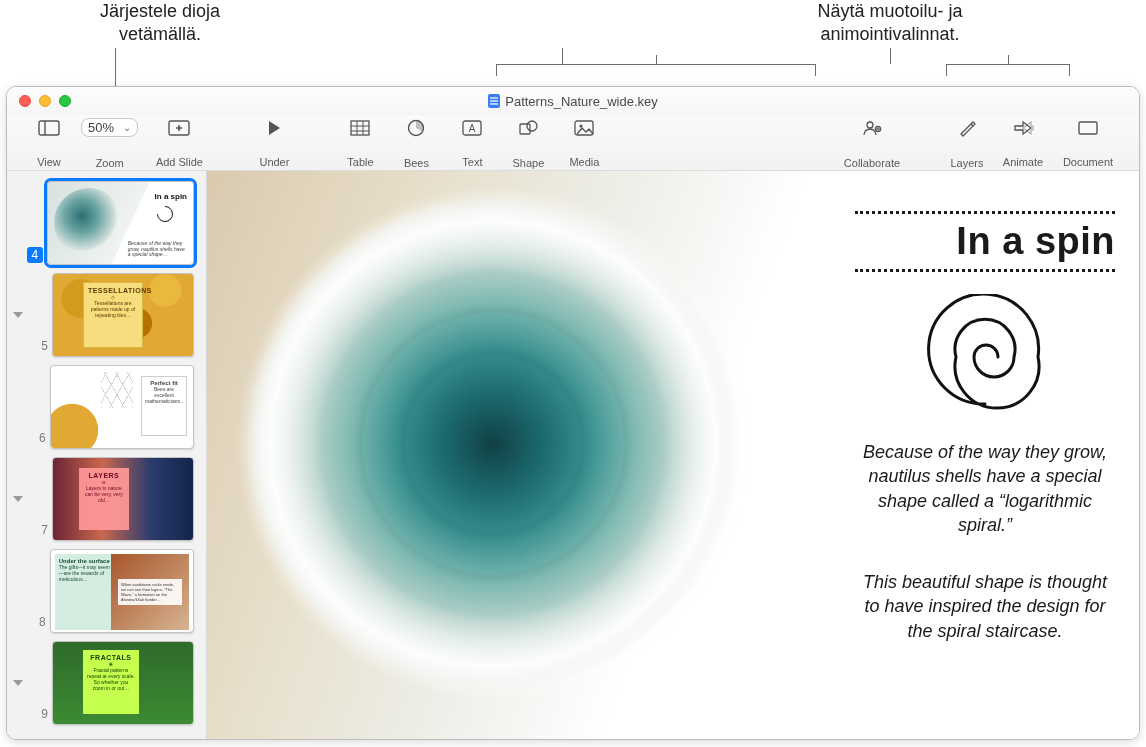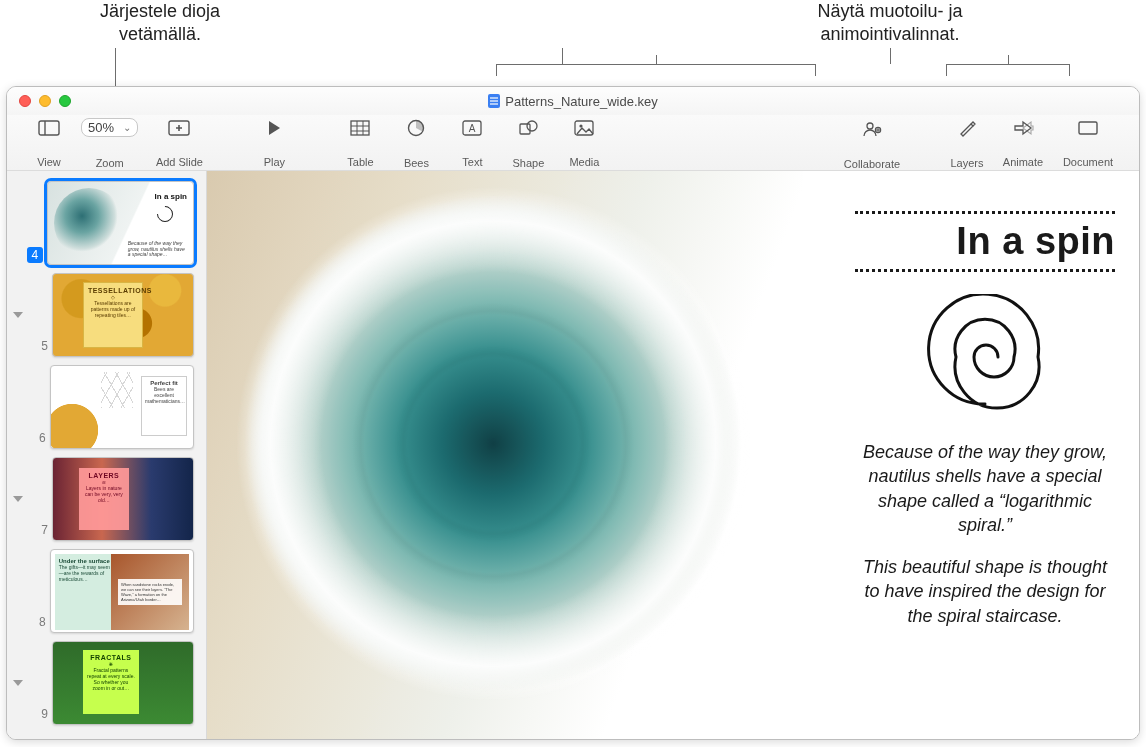--- a/index.html
+++ b/index.html
@@ -123,21 +123,21 @@
   }
   .tool .glyph {
     height: 22px;
     display: flex;
     align-items: center;
     justify-content: center;
     font-size: 18px;
     color:#4f4f4f;
   }
   .tool .lbl { margin-top: 20px; color:#5a5a5a; }
-  .tool.wide { min-width: 74px; justify-content: space-between; }
+  .tool.wide { min-width: 74px; }
   .zoom-val{
     display:flex;align-items:center;gap:9px;font-size:13px;color:#444;
     border:1px solid #c8c8c8;border-radius:8px;padding:1px 6px;background:#fff;
   }
   .chev{font-size:10px;color:#777}
   .spacer { flex: 1; }
   .gap-lg{width:30px}
 
   
   .body {
@@ -246,21 +246,21 @@
   }
   .dots{border:none;border-top:3px dotted #1a1a1a;margin:6px 0}
   .headline{
     font-family:"Futura","Century Gothic","Helvetica Neue",Arial,sans-serif;
     font-weight:700;font-size:38px;letter-spacing:.5px;text-align:right;
   }
   .spiral-svg{margin:22px auto 10px;display:block}
   .para{
     font-family:"Futura","Century Gothic","Helvetica Neue",Arial,sans-serif;
     font-style:italic;font-size:18px;line-height:1.35;
-    margin-top:18px;
+    margin-top:33px;
   }
   .para.first{margin-top:26px}
 
 </style>
 </head>
 <body>
 
 <div class="annotations">
   <div class="anno" style="left:60px;top:0;width:200px">
     <span>Järjestele dioja</span><br>
@@ -322,21 +322,21 @@
       </div>
       <div class="lbl">Add Slide</div>
     </div>
     <div class="gap-lg"></div>
     <div class="tool">
       <div class="glyph">
         <svg width="14" height="16" viewBox="0 0 14 16">
             <path d="M2 1 L13 8 L2 15 Z" fill="#555"></path>
           </svg>
       </div>
-      <div class="lbl">Play</div>
+      <div class="lbl">Under</div>
     </div>
     <div class="gap-lg"></div>
     <div class="tool">
       <div class="glyph">
         <svg width="20" height="16" viewBox="0 0 20 16">
             <rect x="1" y="1" width="18" height="14" fill="none" stroke="#555" stroke-width="1.3"></rect>
             <line x1="1" y1="6" x2="19" y2="6" stroke="#555"></line>
             <line x1="1" y1="11" x2="19" y2="11" stroke="#555"></line>
             <line x1="7" y1="1" x2="7" y2="15" stroke="#555"></line>
             <line x1="13" y1="1" x2="13" y2="15" stroke="#555"></line>

